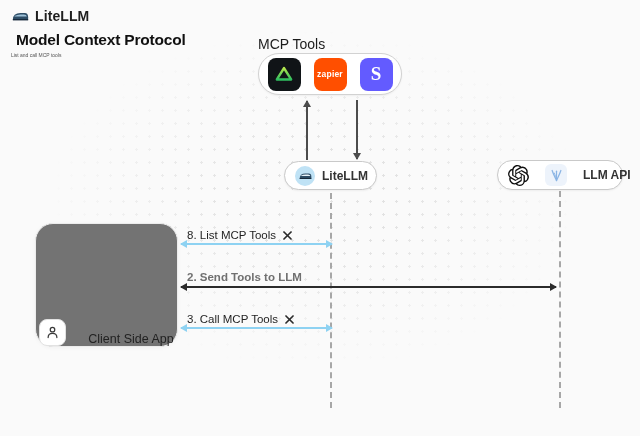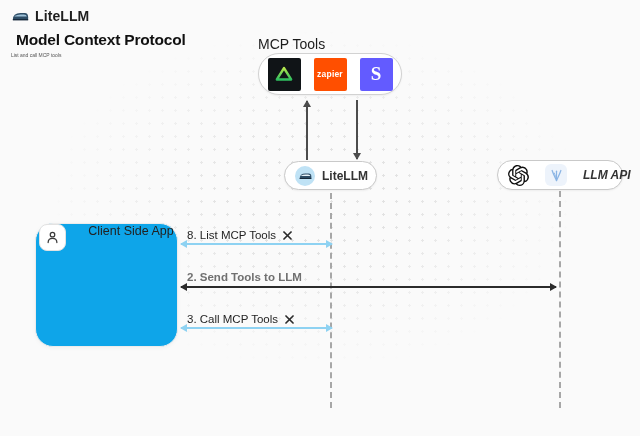--- a/index.html
+++ b/index.html
@@ -29,21 +29,21 @@
   .page-subtitle { left:11px; top:53px; font-size:8px; color:#555; transform:scale(.62); transform-origin:left top; white-space:nowrap; }
 
   
   .mcp-label { left:258px; top:36px; width:144px; text-align:left; font-size:14px; font-weight:500; color:#1c1c1c; }
   .mcp-box {
     left:258px; top:53px; width:144px; height:42px;
     background:#fff; border:1px solid #d2d2d2; border-radius:21px;
     display:flex; align-items:center; justify-content:center; gap:13px;
     box-shadow:0 1px 2px rgba(0,0,0,.05);
   }
-  .tile { width:33px; height:33px; border-radius:2px; display:flex; align-items:center; justify-content:center; }
+  .tile { width:33px; height:33px; border-radius:8px; display:flex; align-items:center; justify-content:center; }
   .tile-dark { background:#101417; }
   .tile-zapier { background:#ff4f00; }
   .tile-zapier span { color:#fff; font-size:8.5px; font-weight:700; letter-spacing:.2px; }
   .tile-stripe { background:#635bff; }
   .tile-stripe span { color:#fff; font-size:19px; font-weight:700; font-family:"Liberation Serif","DejaVu Serif",serif; }
 
   
   .v-arrow { width:1.6px; background:#4c4c4c; }
   .v-arrow .head { position:absolute; left:50%; transform:translateX(-50%); width:0; height:0;
     border-left:4.5px solid transparent; border-right:4.5px solid transparent; }
@@ -52,34 +52,34 @@
 
   
   .pill {
     background:#fff; border:1px solid #c9c9c9; border-radius:15px;
     display:flex; align-items:center; gap:7px; padding:0 10px;
     box-shadow:0 1px 2px rgba(0,0,0,.05);
   }
   .pill-label { font-size:12px; font-weight:600; color:#333; white-space:nowrap; }
   .litellm-pill { left:284px; top:161px; width:93px; height:29px; }
   .litellm-badge { width:20px; height:20px; border-radius:50%; background:#bfe2f5; display:flex; align-items:center; justify-content:center; flex:0 0 auto; }
-  .llm-pill { left:497px; top:160px; width:126px; height:30px; gap:16px;font-style:italic; }
+  .llm-pill { left:497px; top:160px; width:126px; height:30px; gap:16px; }
   .blue-icon-chip { width:22px; height:22px; border-radius:6px; background:#edf3fb; display:flex; align-items:center; justify-content:center; flex:0 0 auto; }
 
   
   .lifeline { width:0; border-left:2px dashed #a7a7a7; }
   .lifeline-litellm { left:330px; top:193px; height:215px; }
   .lifeline-llm { left:559px; top:191px; height:217px; }
 
   
   .client-box {
     left:35px; top:223px; width:143px; height:124px;
-    background:#0ea5e9; border:1px solid #ececec; border-radius:18px;
+    background:#737373; border:1px solid #ececec; border-radius:18px;
     box-shadow:0 1px 4px rgba(0,0,0,.04);
-    display:flex; align-items:flex-start; justify-content:center; gap:22px;
+    display:flex; align-items:flex-end; justify-content:center; gap:22px;
   }
   .client-avatar { width:27px; height:27px; border-radius:8px; border:1px solid #e2e2e2; background:#fff; display:flex; align-items:center; justify-content:center; }
   .client-label { font-size:12.5px; font-weight:500; color:#222; }
 
   
   .msg-label { display:flex; align-items:center; gap:4px; font-size:11.5px; font-weight:500; white-space:nowrap; }
   .msg-label.dark { color:#1f1f1f; }
   .msg-label.gray { color:#707070; font-weight:700; }
   .h-arrow { height:2px; }
   .h-arrow .line { position:absolute; inset:0; }

